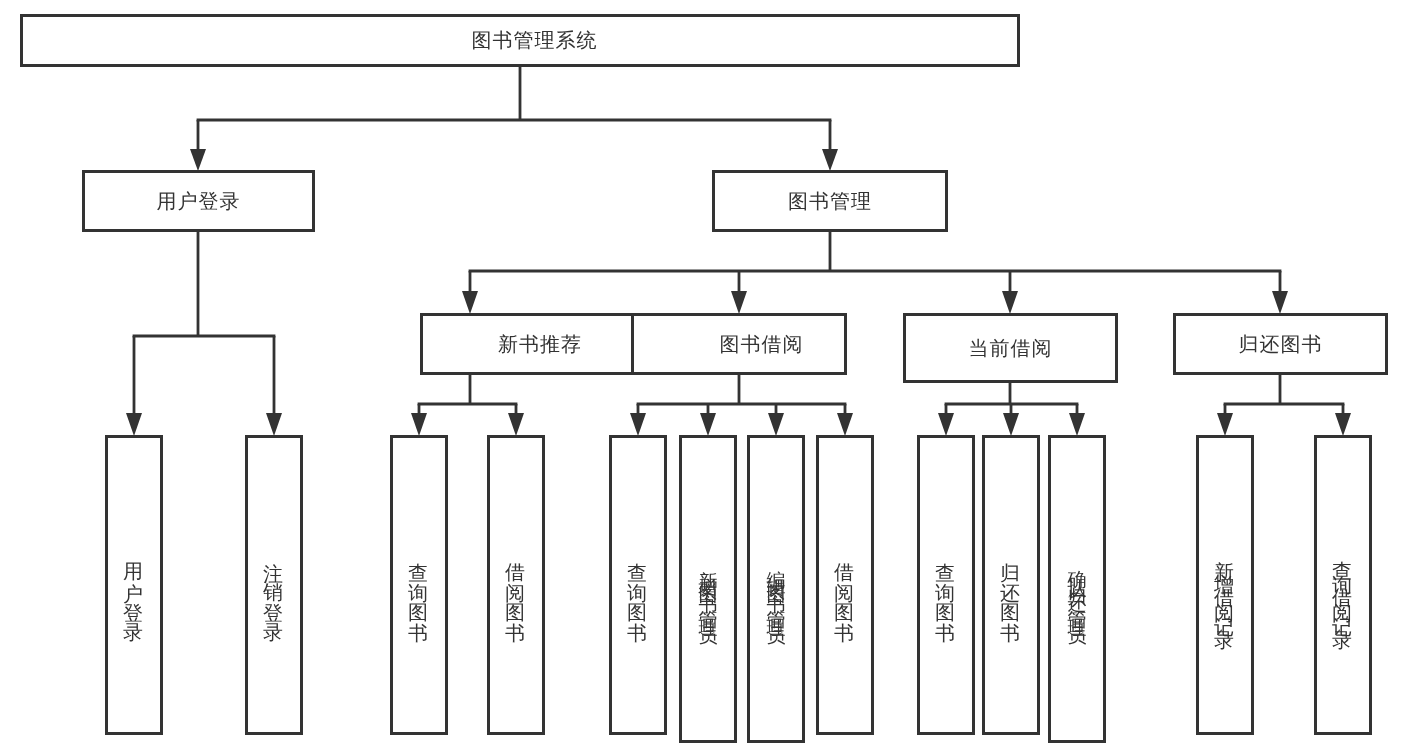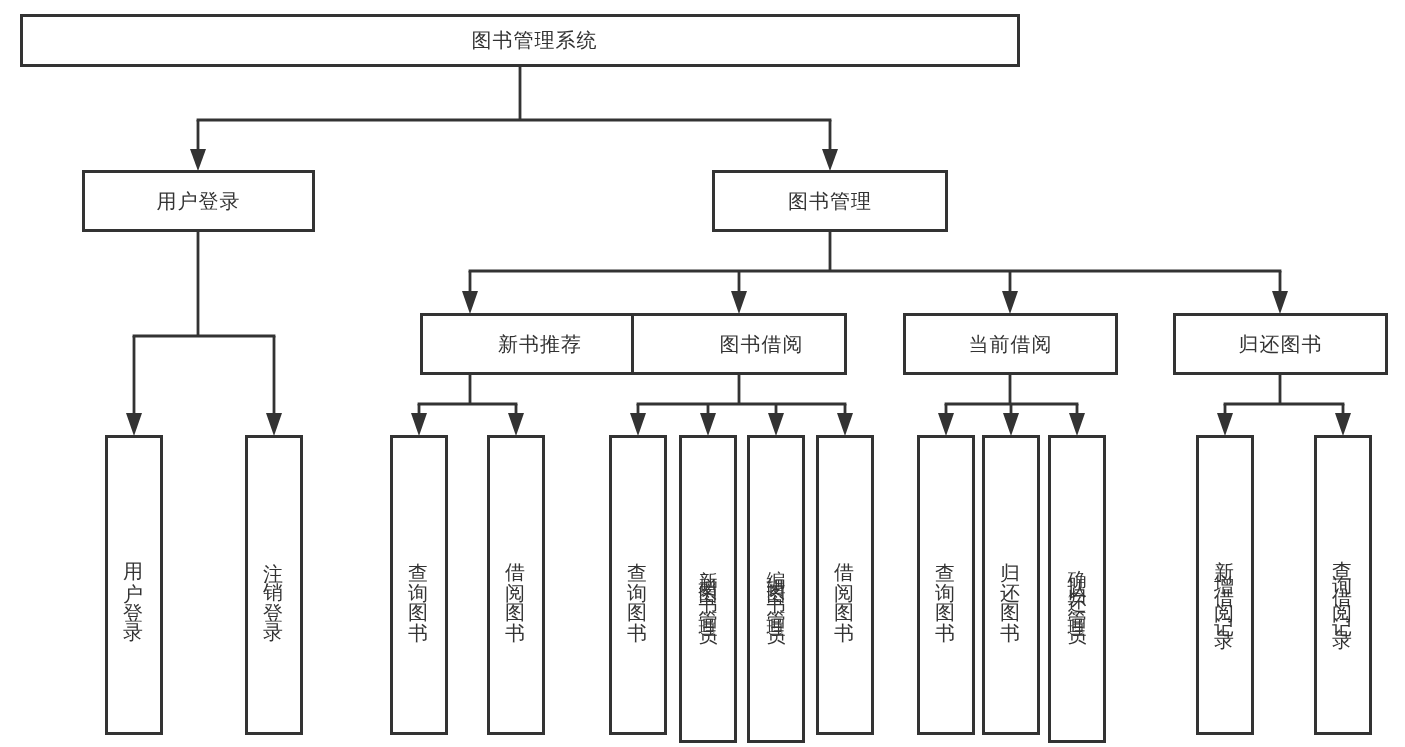--- a/index.html
+++ b/index.html
@@ -12,21 +12,21 @@
     position:absolute;box-sizing:border-box;border:3px solid #333333;background:#ffffff;
     display:flex;align-items:center;justify-content:center;
     color:#333333;font-size:20px;z-index:2;white-space:nowrap;
   }
   .hbox{letter-spacing:1px;}
   .root{left:20px;top:14px;width:1000px;height:53px;padding-left:29px;}
   .n-user{left:82px;top:170px;width:233px;height:62px;}
   .n-mgmt{left:712px;top:170px;width:236px;height:62px;}
   .n-newbook{left:372px;top:313px;width:240px;height:62px;margin-left:48px;}
   .n-borrow{left:631px;top:313px;width:216px;height:62px;padding-left:45px;}
-  .n-current{left:903px;top:313px;width:215px;height:62px;}
+  .n-current{left:903px;top:313px;width:215px;height:70px;}
   .n-record{left:1173px;top:313px;width:215px;height:62px;}
   .leaf{
     top:435px;width:58px;height:300px;
     writing-mode:vertical-lr;text-orientation:mixed;
     letter-spacing:20px;font-size:20px;padding-top:4px;
   }
   .leaf.long{letter-spacing:8px;font-size:19px;height:308px;}
   .leaf.med{letter-spacing:14px;}
   .lf-user{left:105px;}
   .lf-logout{left:245px;}

